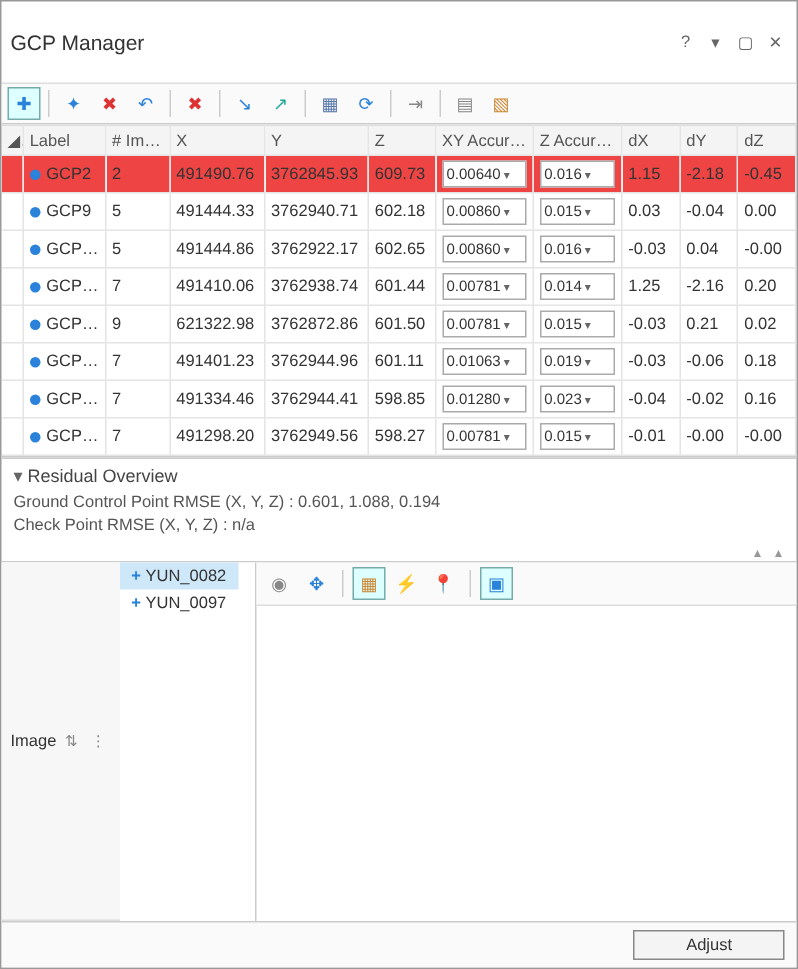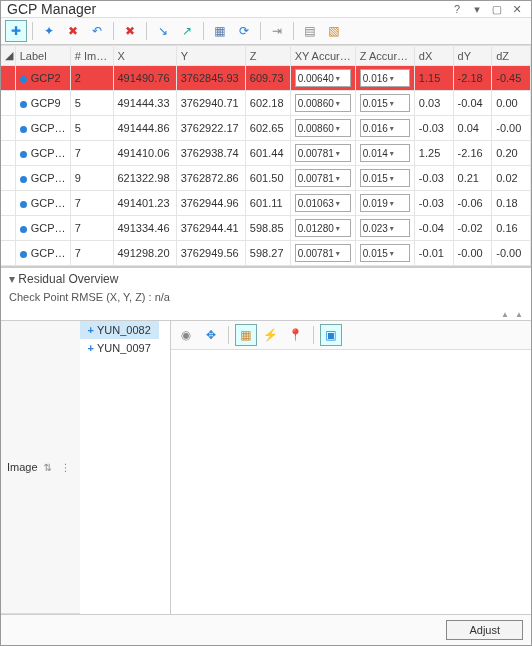--- a/index.html
+++ b/index.html
@@ -1,17 +1,17 @@
 <!DOCTYPE html>
 <html><head>
 <meta charset="utf-8">
 <style>
 *{box-sizing:border-box;margin:0;padding:0;font-family:"Segoe UI",Arial,sans-serif;font-size:11px;color:#333}
 body{background:#fff;width:532px;height:646px;border:1px solid #999;display:flex;flex-direction:column;overflow:hidden}
-.titlebar{display:flex;align-items:center;padding:0 6px;border-bottom:1px solid #ddd}
+.titlebar{display:flex;align-items:center;padding:19px 6px;border-bottom:1px solid #ddd}
 .titlebar .title{font-size:14px;flex:1}
 .titlebar .wbtn{width:16px;height:16px;margin-left:4px;display:flex;align-items:center;justify-content:center;color:#666;cursor:pointer}
 .toolbar{display:flex;align-items:center;padding:2px 4px;border-bottom:1px solid #ccc;background:#fafafa;gap:2px}
 .tbtn{width:22px;height:22px;display:flex;align-items:center;justify-content:center;border:1px solid transparent;cursor:pointer;font-size:12px}
 .tbtn.sel{border-color:#7aa;background:#dff}
 .sep{width:1px;height:18px;background:#ccc;margin:0 3px}
 .grid{flex:0 0 auto;overflow:auto;border-bottom:1px solid #ccc}
 table{border-collapse:collapse;width:100%;table-layout:fixed}
 th,td{border-right:1px solid #e4e4e4;border-bottom:1px solid #e4e4e4;padding:3px 4px;text-align:left;white-space:nowrap;overflow:hidden;text-overflow:ellipsis;vertical-align:middle}
 th{background:#f4f4f4;font-weight:normal;color:#555;border-top:1px solid #ddd}
@@ -41,21 +41,21 @@
 .crack{position:absolute;background:#2a2a2a;border-radius:40%}
 .inset{position:absolute;right:6px;bottom:6px;width:165px;height:130px;border:1px solid #888;background:linear-gradient(to bottom,#8fb8e8 0%,#a8c8ec 42%,#b8b0a0 42%,#a89878 65%,#9a9a9a 100%)}
 .inset .bldg{position:absolute;top:42px;left:0;right:0;height:24px;background:linear-gradient(to right,#cfa 0%,#bda07a 30%,#a98 100%);opacity:.8}
 .inset .person{position:absolute;left:50px;bottom:14px;width:20px;height:52px}
 .inset .person .head{width:9px;height:9px;border-radius:50%;background:#e8c8a8;margin:0 auto}
 .inset .person .body{width:16px;height:24px;background:#3a5a8a;margin:1px auto 0;border-radius:3px 3px 0 0}
 .inset .person .legs{width:14px;height:18px;background:#2a3a4a;margin:0 auto}
 .inset .pole{position:absolute;right:32px;bottom:14px;width:2px;height:90px;background:#222}
 .corner{position:absolute;right:2px;bottom:2px;width:0;height:0;border-left:10px solid transparent;border-bottom:10px solid #2a82da}
 .footer{display:flex;justify-content:flex-end;padding:5px 8px;border-top:1px solid #ccc;background:#fafafa}
-.adjust{padding:3px 22px;border:1px solid #888;background:#f4f4f4;cursor:pointer}
+.adjust{padding:3px 34px;border:1px solid #888;background:#f4f4f4;cursor:pointer}
 .handles{display:flex;justify-content:flex-end;padding:1px 6px;color:#999;font-size:8px;letter-spacing:2px}
 </style>
 </head>
 <body>
 
 <div class="titlebar">
   <div class="title">GCP Manager</div>
   <div class="wbtn">?</div>
   <div class="wbtn">▾</div>
   <div class="wbtn">▢</div>
@@ -297,20 +297,21 @@
           <td>-0.01</td>
           <td>-0.00</td>
           <td>-0.00</td>
         </tr>
       </tbody>
   </table>
 </div>
 
 <div class="section">
   <div class="sh">Residual Overview</div>
+  <div class="txt">Ground Control Point RMSE (X, Y, Z) : 0.601, 1.088, 0.194</div>
   <div class="txt">Check Point RMSE (X, Y, Z) : n/a</div>
 </div>
 
 <div class="handles">▲ ▲</div>
 
 <div class="lower">
   <div class="imgpanel">
     <div class="hdr">
       <span class="lbl">Image</span>
       <span class="ic">⇅</span>

